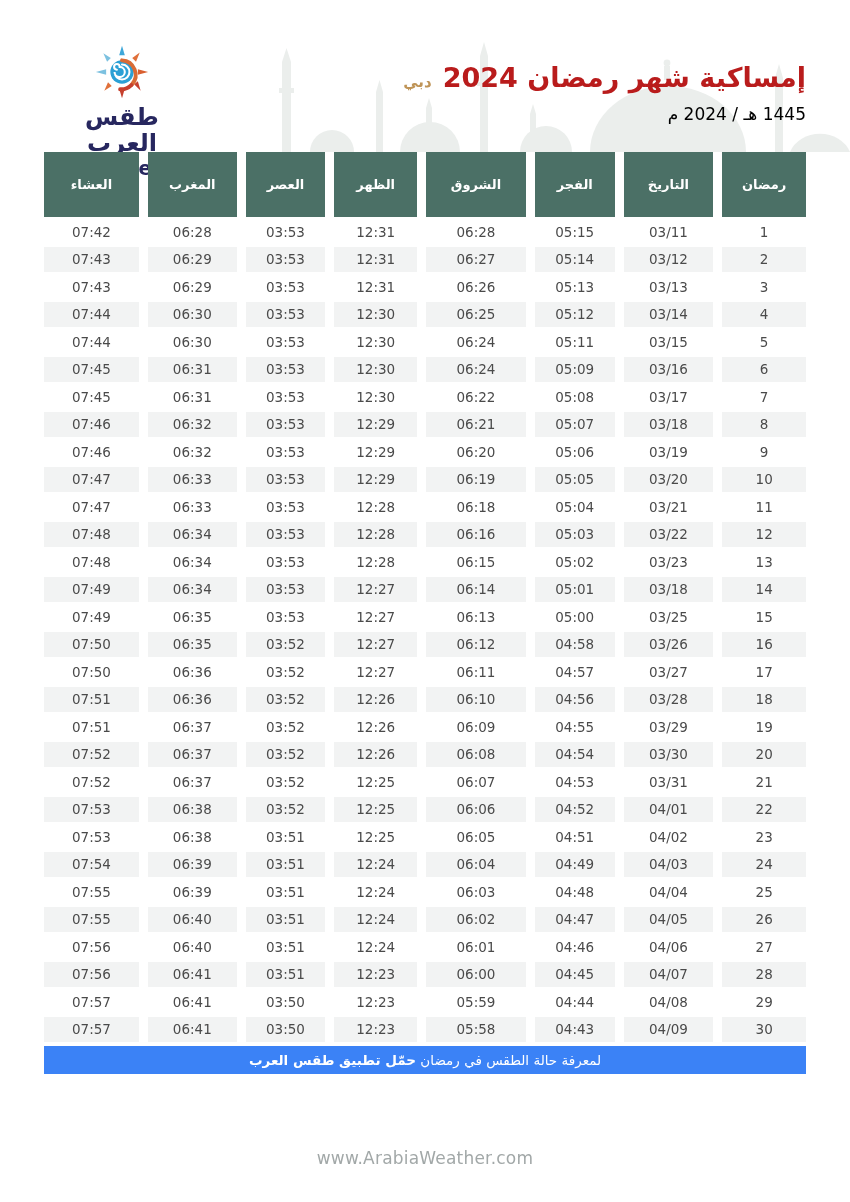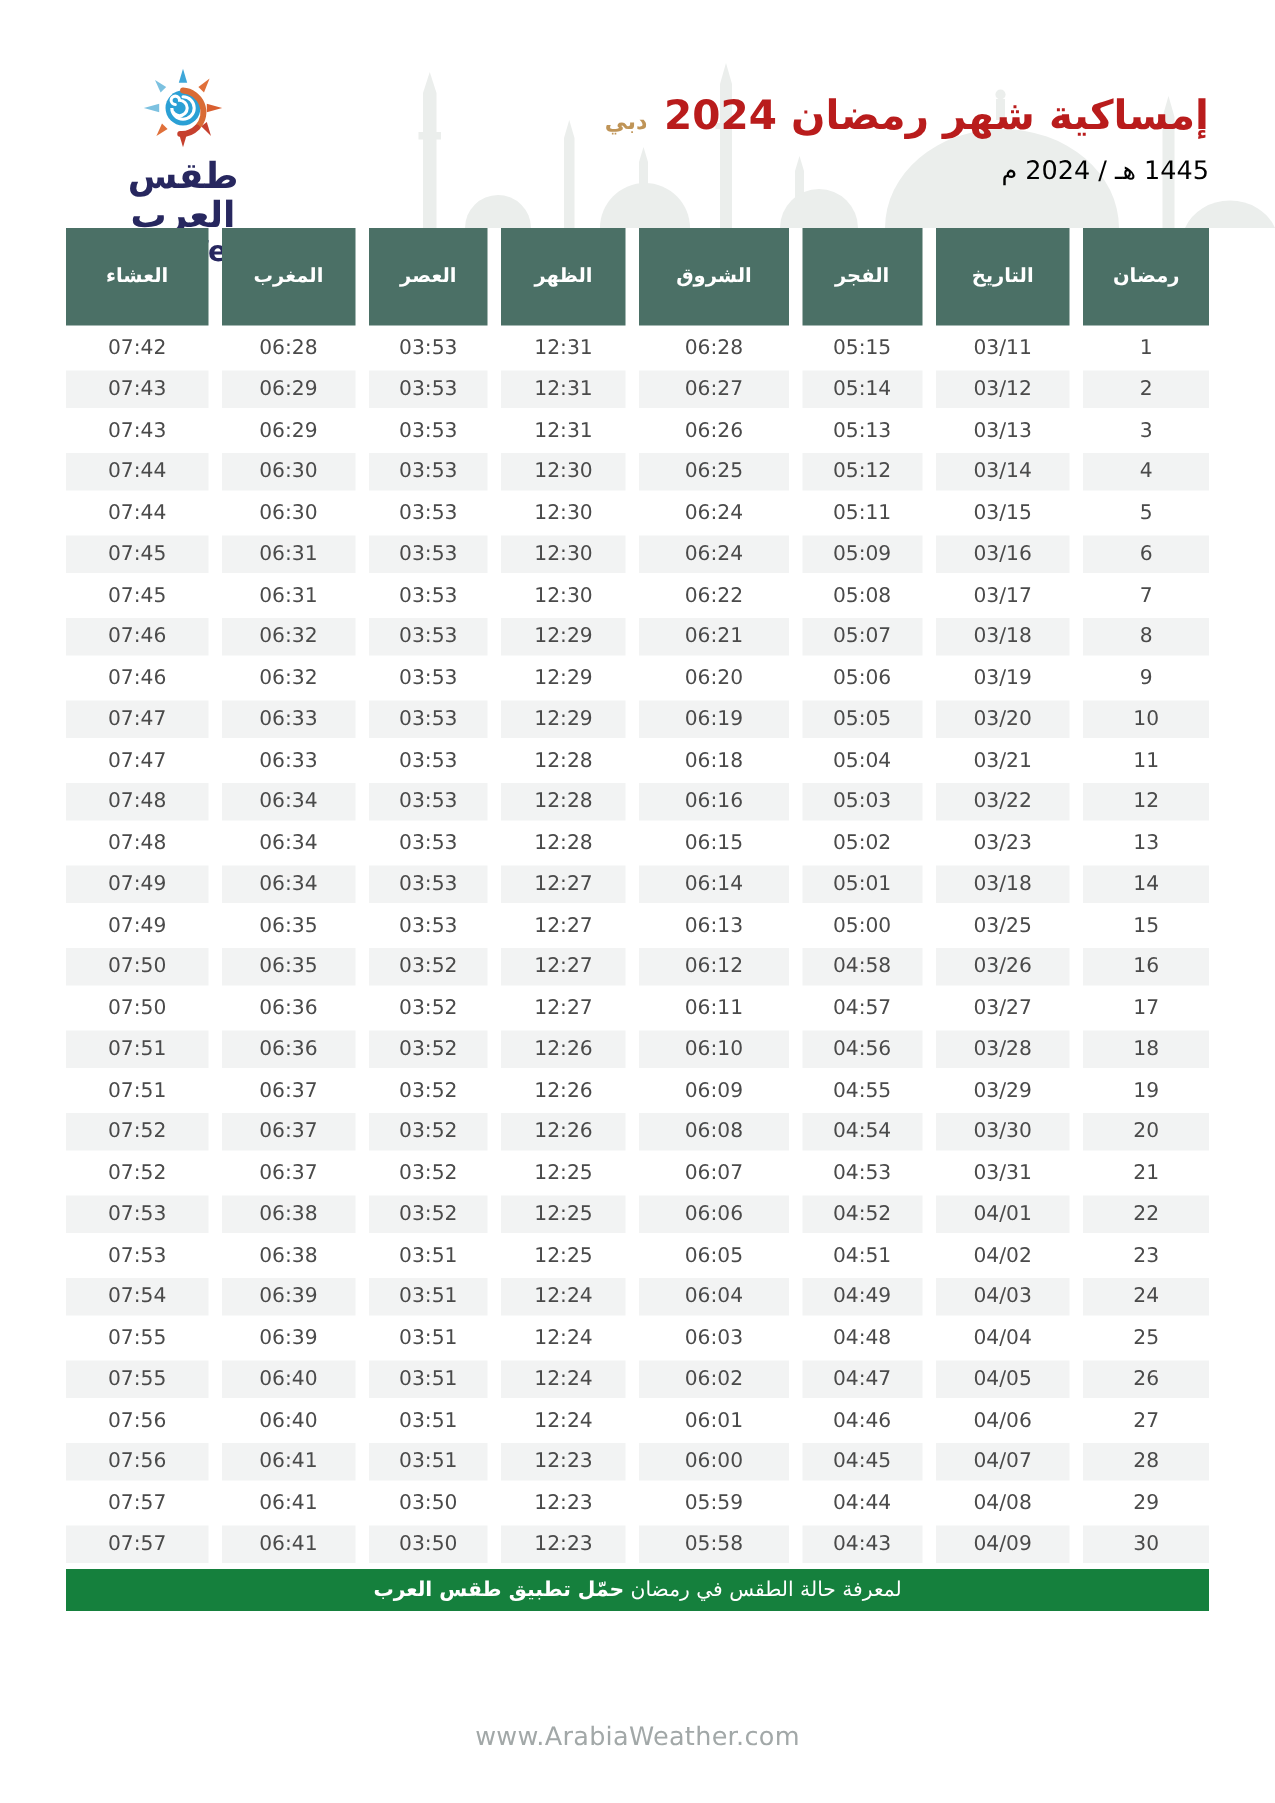--- a/index.html
+++ b/index.html
@@ -45,21 +45,21 @@
   table.ptable th:nth-child(3){width:10.6%;}
   table.ptable th:nth-child(4){width:14.6%;}
   table.ptable th:nth-child(5){width:11.2%;}
   table.ptable th:nth-child(6){width:10.6%;}
   table.ptable th:nth-child(7){width:12.4%;}
   table.ptable th:nth-child(8){width:13.6%;}
 
   
   .footer-bar{
     width:762px;margin:2px auto 0;height:28px;line-height:28px;
-    background:#15803d;color:#ffffff;text-align:center;direction:rtl;
+    background:#3b82f6;color:#ffffff;text-align:center;direction:rtl;
     font-size:13.5px;
   }
   .footer-bar b{font-weight:bold;}
   .website{
     margin-top:74px;text-align:center;color:#a2a8a8;font-size:17px;
     letter-spacing:0.2px;
   }
 </style>
 </head>
 <body>

